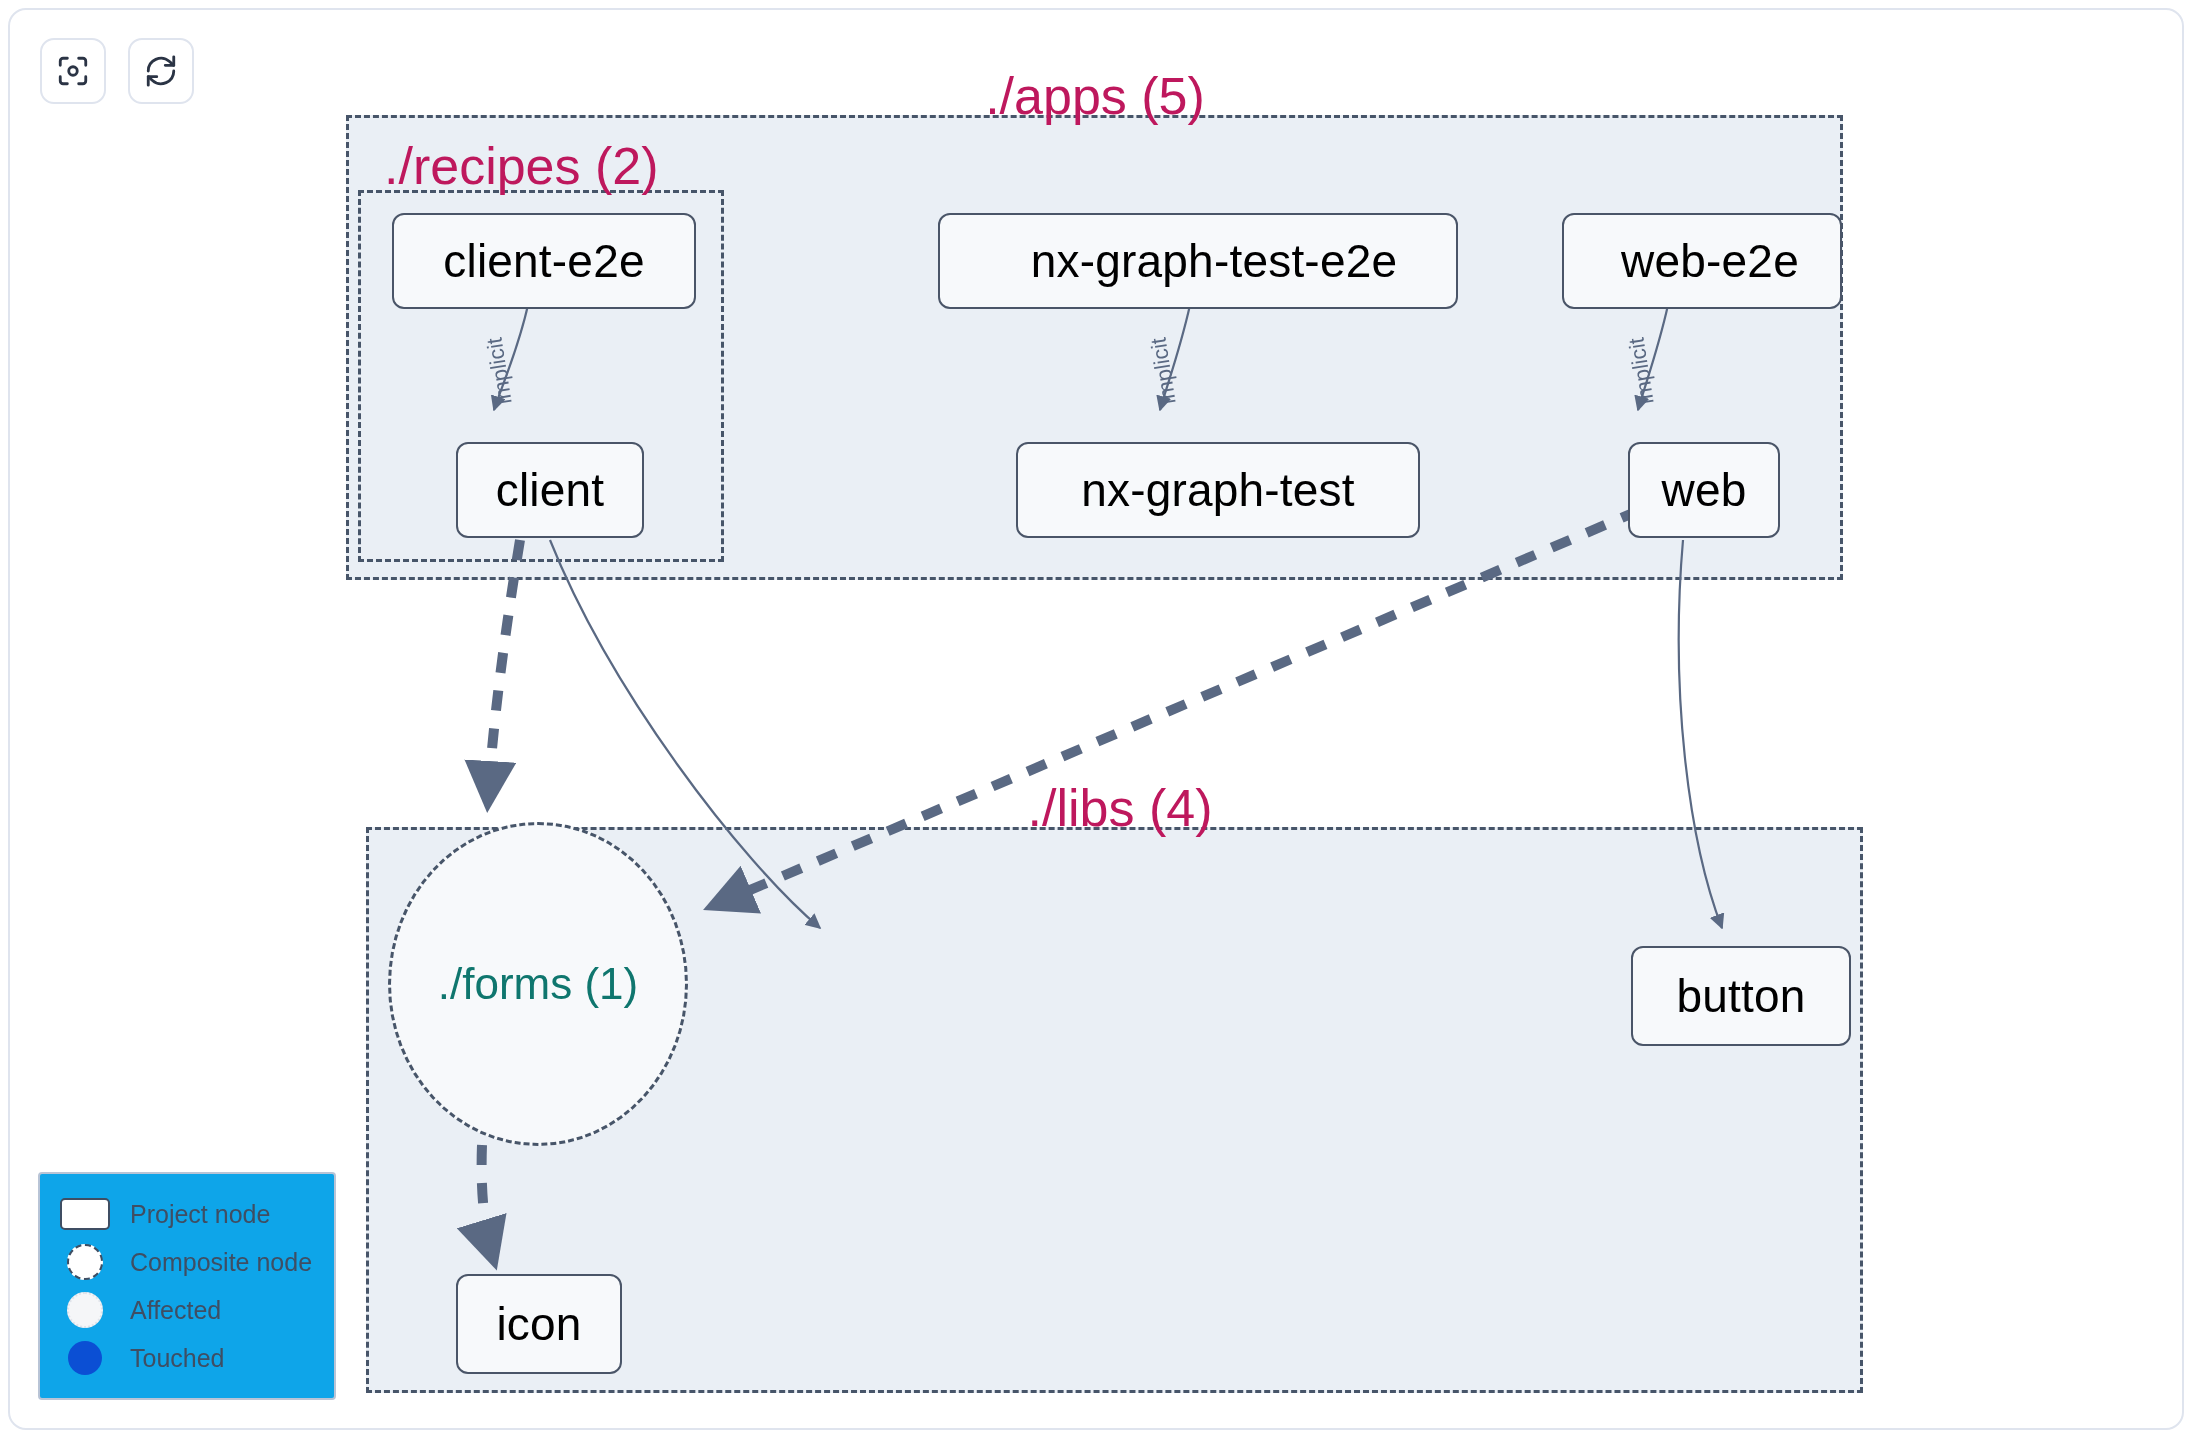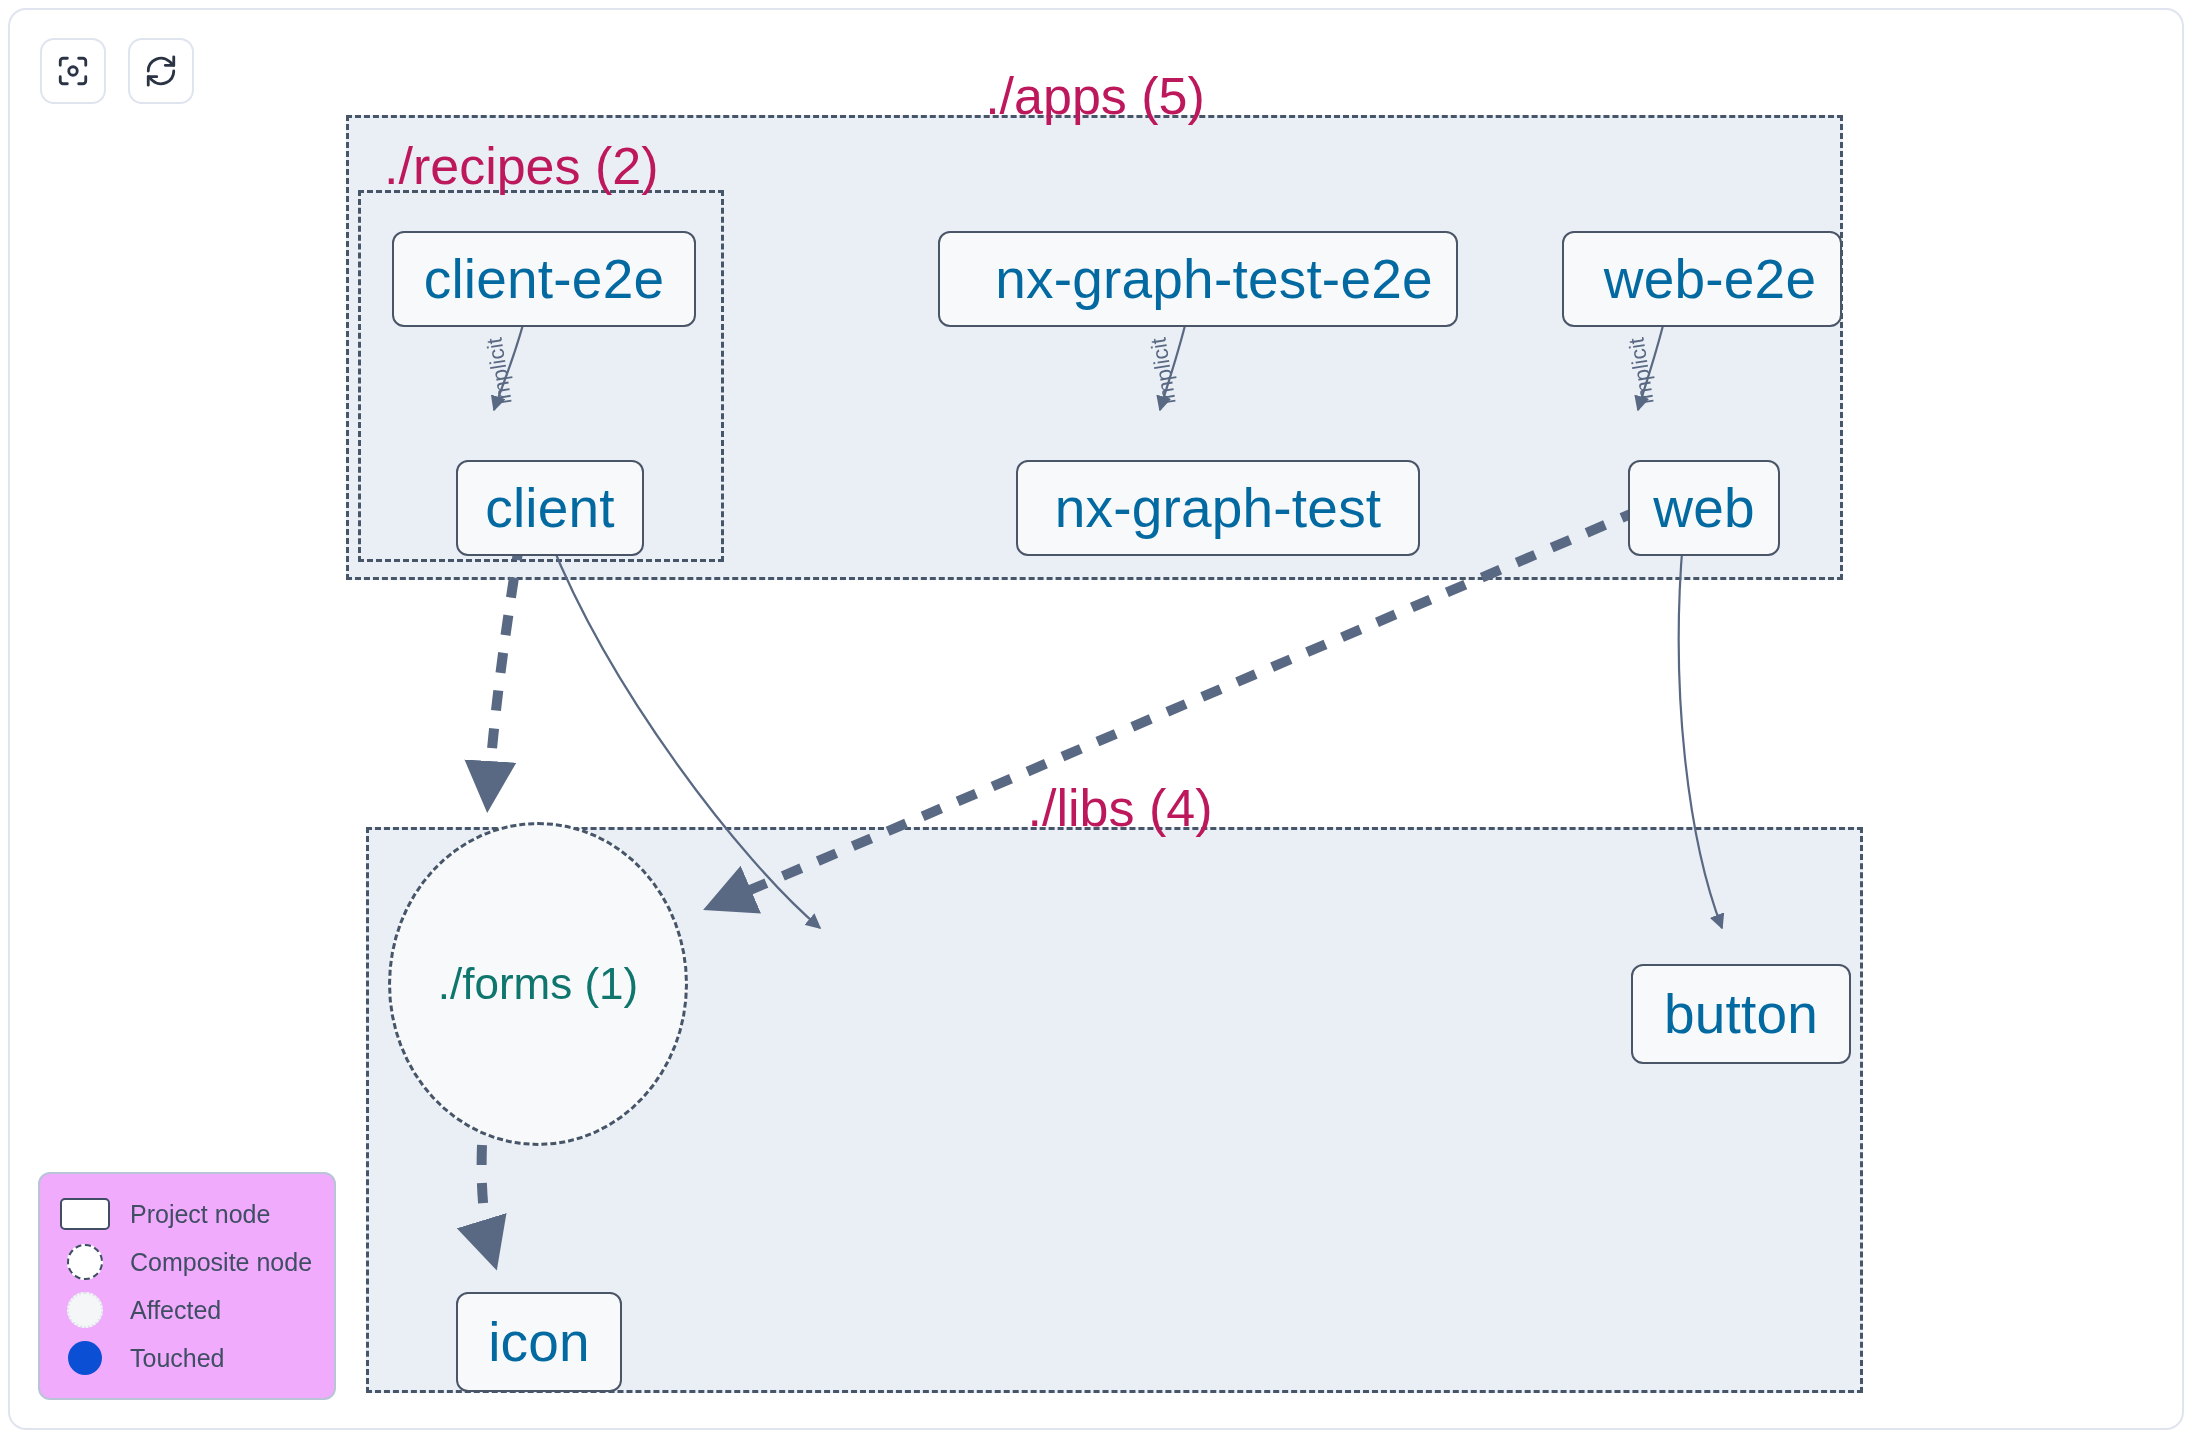--- a/index.html
+++ b/index.html
@@ -93,27 +93,26 @@
   
   .node {
     position: absolute;
     border: 2.5px solid #4a5568;
     border-radius: 12px;
     background: #f7f9fb;
     display: flex;
     align-items: center;
     justify-content: center;
     box-sizing: border-box;
-    color: #0369a1;
-    font-size: 55px;
+    color: #000000;
+    font-size: 46px;
     letter-spacing: 0.2px;
     white-space: nowrap;
     cursor: pointer;
     z-index: 30;
-    margin-top: 18px;
   }
 
   
   .composite-node {
     position: absolute;
     border: 3px dashed #475569;
     border-radius: 50%;
     background: #f7f9fb;
     display: flex;
     align-items: center;
@@ -135,22 +134,22 @@
     transform-origin: center center;
     z-index: 25;
   }
 
   
   #legend {
     position: absolute;
     left: 28px;
     bottom: 28px;
     border: 2px solid #b9c4d6;
-    border-radius: 12px;
-    background: #f0abfc;
+    border-radius: 4px;
+    background: #0ea5e9;
     padding: 16px 22px 16px 18px;
     z-index: 50;
     box-sizing: border-box;
   }
   .legend-row {
     display: flex;
     align-items: center;
     height: 48px;
     gap: 18px;
   }

